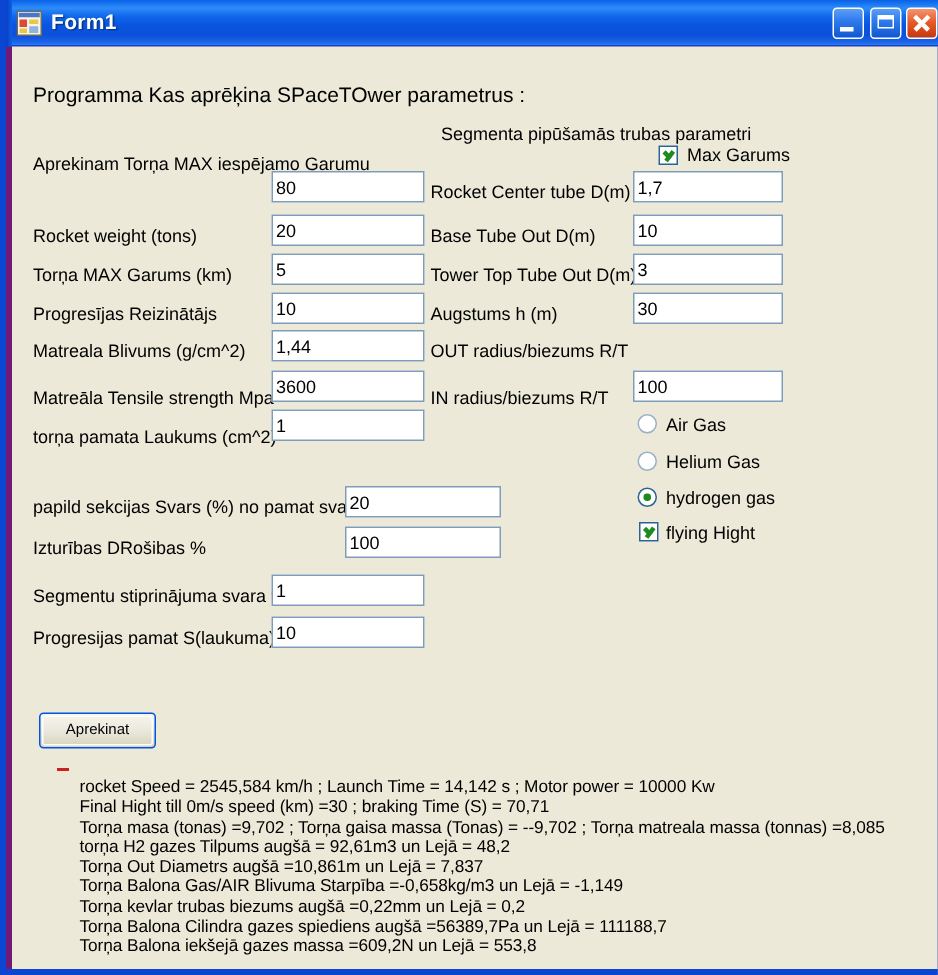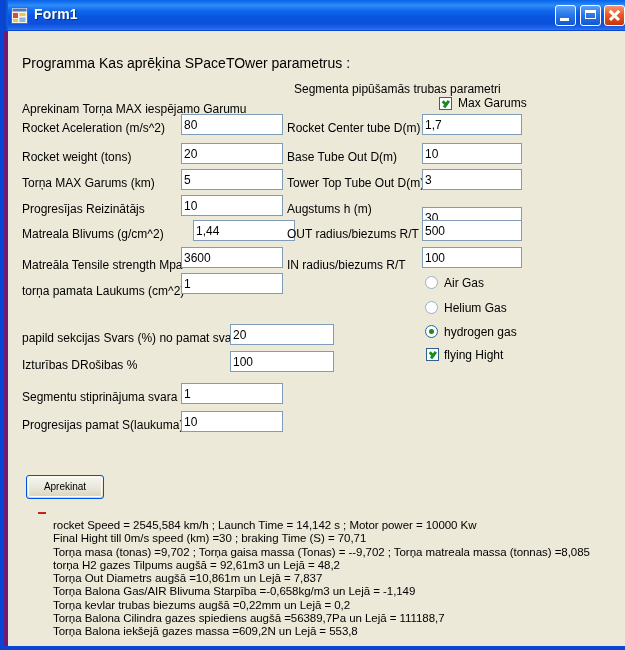--- a/index.html
+++ b/index.html
@@ -280,58 +280,56 @@
       <div class="glyph-close-b"></div>
     </div>
   </div>
 
   <div id="client">
 
     <div class="heading" style="left:14px; top:24px;">Programma Kas aprēķina SPaceTOwer parametrus :</div>
     <div class="lbl" style="left:14px; top:51px;margin-top:20px;">Aprekinam Torņa MAX iespējamo Garumu</div>
     <div class="lbl" style="left:286px; top:51px;">Segmenta pipūšamās trubas parametri</div>
 
-    <div class="lbl" style="left:14px; top:90px;">Rocket Aceleration (m/s^2)</div>
     <div class="tb" style="left:173px; top:83px; width:102px;">80</div>
 
     <div class="lbl" style="left:14px; top:119px;">Rocket weight (tons)</div>
     <div class="tb" style="left:173px; top:112px; width:102px;">20</div>
 
     <div class="lbl" style="left:14px; top:145px;">Torņa MAX Garums (km)</div>
     <div class="tb" style="left:173px; top:138px; width:102px;">5</div>
 
     <div class="lbl" style="left:14px; top:171px;">Progresījas Reizinātājs</div>
     <div class="tb" style="left:173px; top:164px; width:102px;">10</div>
 
     <div class="lbl" style="left:14px; top:196px;">Matreala Blivums (g/cm^2)</div>
-    <div class="tb" style="left:173px; top:189px; width:102px;margin-left:12px;">1,44</div>
+    <div class="tb" style="left:173px; top:189px; width:102px;">1,44</div>
 
     <div class="lbl" style="left:14px; top:227px;">Matreāla Tensile strength Mpa</div>
     <div class="tb" style="left:173px; top:216px; width:102px;">3600</div>
 
     <div class="lbl" style="left:14px; top:253px;">torņa pamata Laukums (cm^2)</div>
     <div class="tb" style="left:173px; top:242px; width:102px;">1</div>
 
     <div class="cbx" style="left:431px; top:66px;"></div>
     <div class="lbl" style="left:450px; top:65px;">Max Garums</div>
 
     <div class="lbl" style="left:279px; top:90px;">Rocket Center tube  D(m)</div>
     <div class="tb" style="left:414px; top:83px; width:100px;">1,7</div>
 
     <div class="lbl" style="left:279px; top:119px;">Base Tube Out D(m)</div>
     <div class="tb" style="left:414px; top:112px; width:100px;">10</div>
 
     <div class="lbl" style="left:279px; top:145px;">Tower Top Tube Out D(m)</div>
     <div class="tb" style="left:414px; top:138px; width:100px;">3</div>
 
     <div class="lbl" style="left:279px; top:171px;">Augstums h  (m)</div>
-    <div class="tb" style="left:414px; top:164px; width:100px;margin-top:12px;">30</div>
+    <div class="tb" style="left:414px; top:164px; width:100px;">30</div>
 
     <div class="lbl" style="left:279px; top:196px;">OUT radius/biezums R/T</div>
-    <div class="tb" style="left:414px; top:189px; width:100px;">500</div>
 
     <div class="lbl" style="left:279px; top:227px;">IN radius/biezums R/T</div>
     <div class="tb" style="left:414px; top:216px; width:100px;">100</div>
 
     <div class="rdo" style="left:417px; top:245px;"></div>
     <div class="lbl" style="left:436px; top:245px;">Air Gas</div>
 
     <div class="rdo" style="left:417px; top:270px;"></div>
     <div class="lbl" style="left:436px; top:270px;">Helium Gas</div>
 

